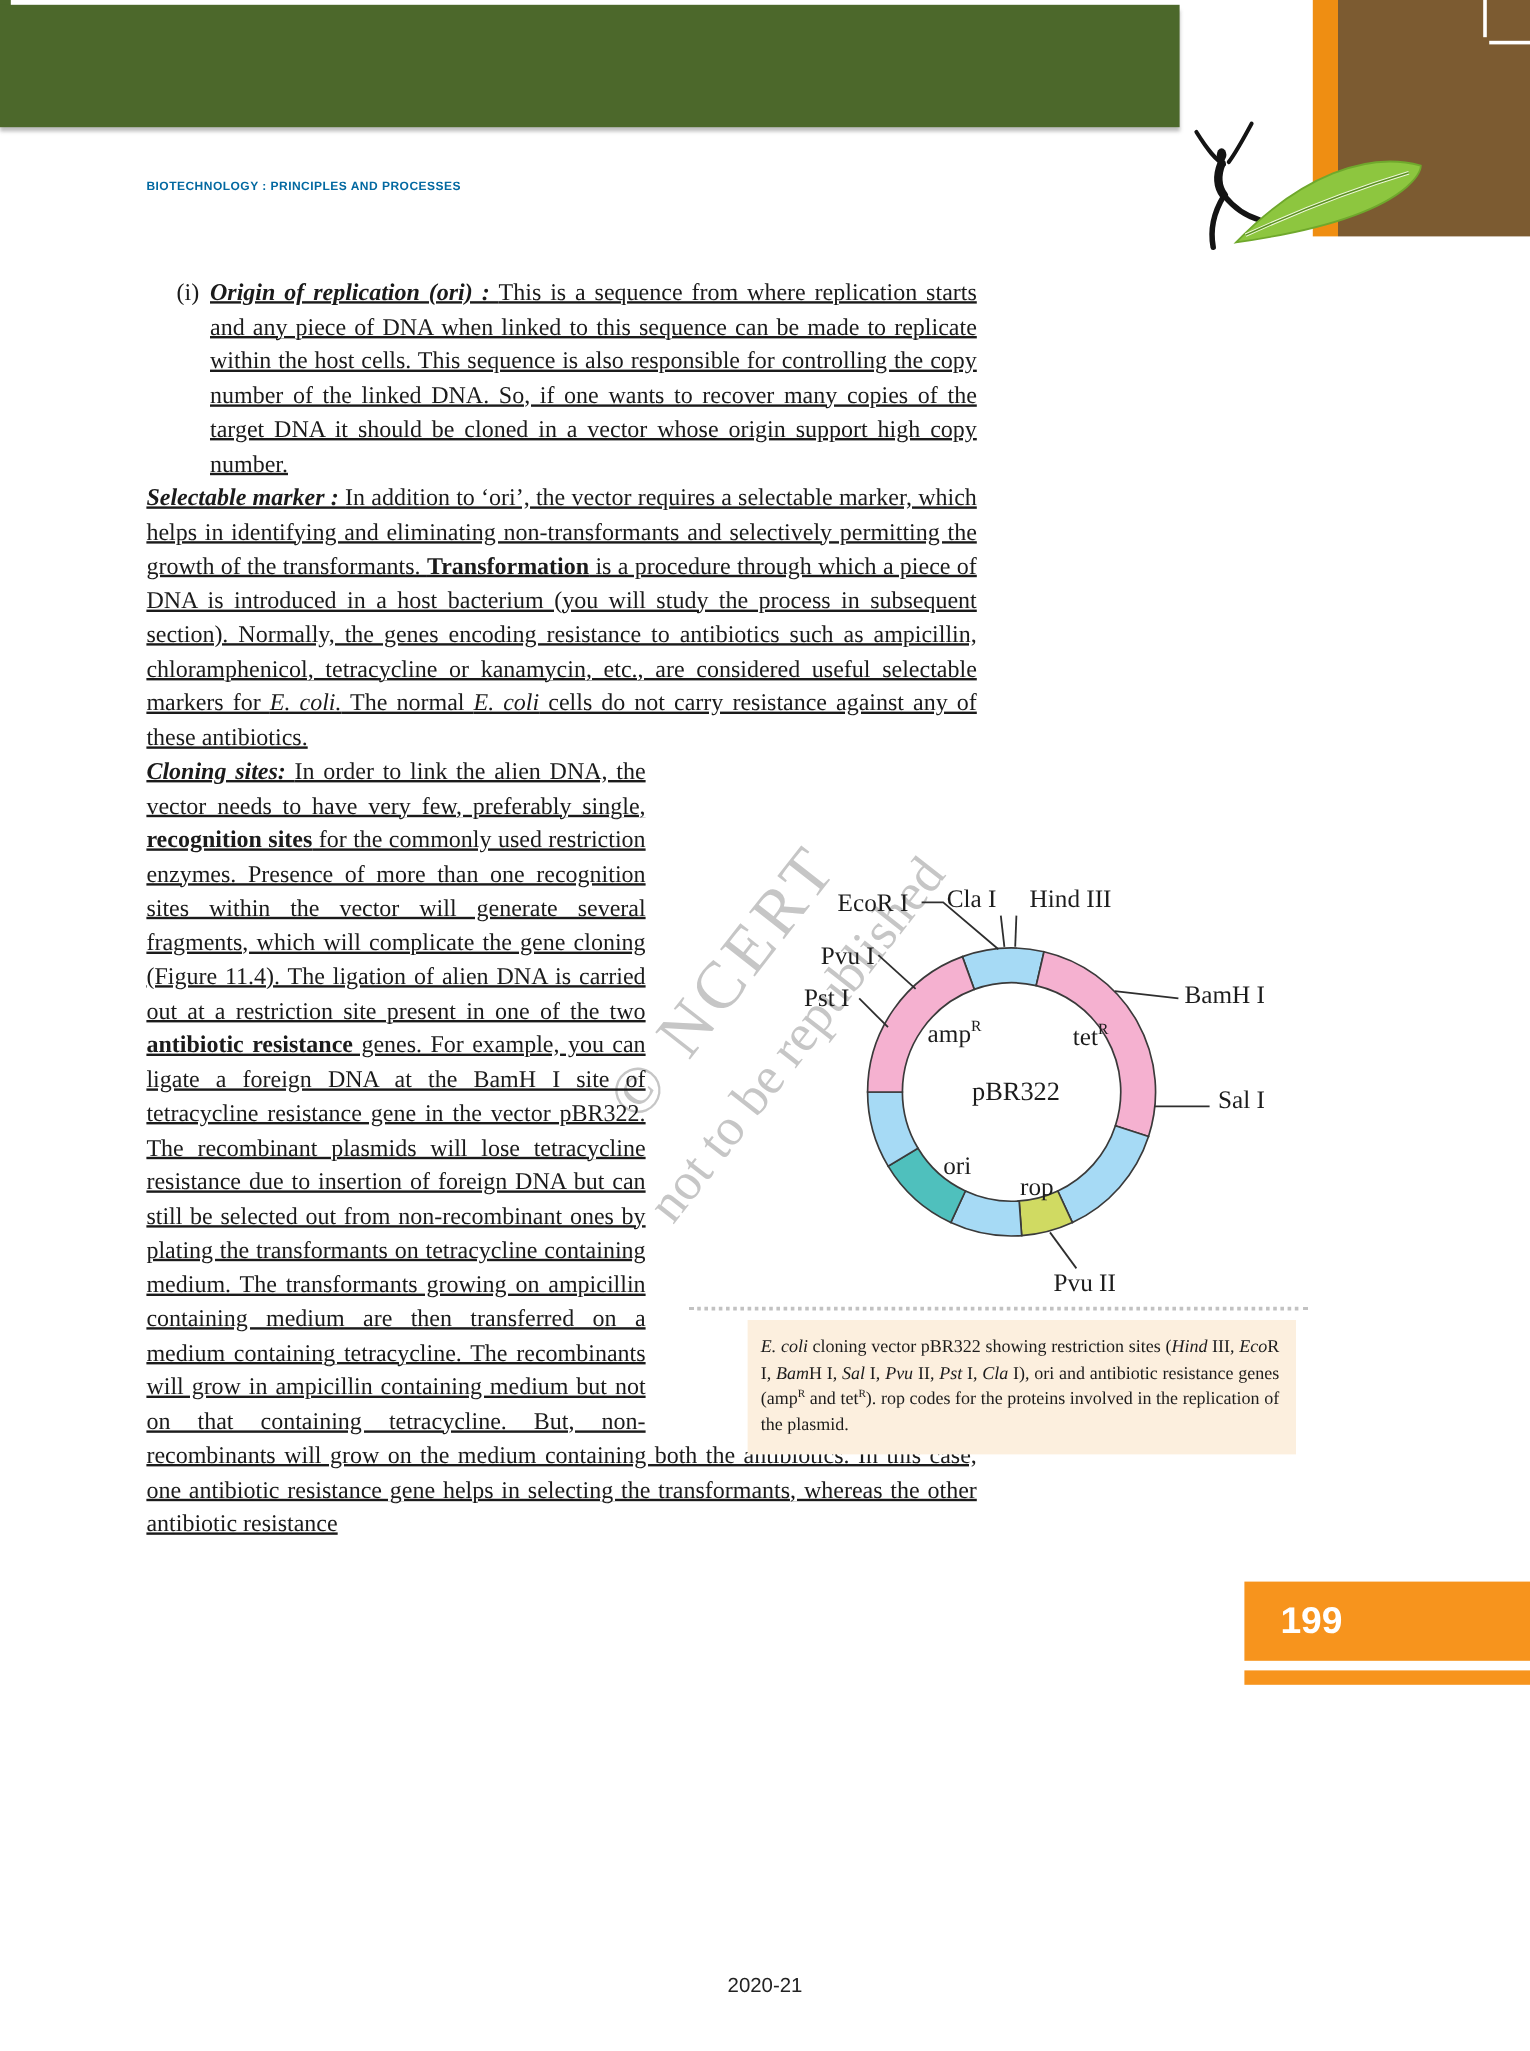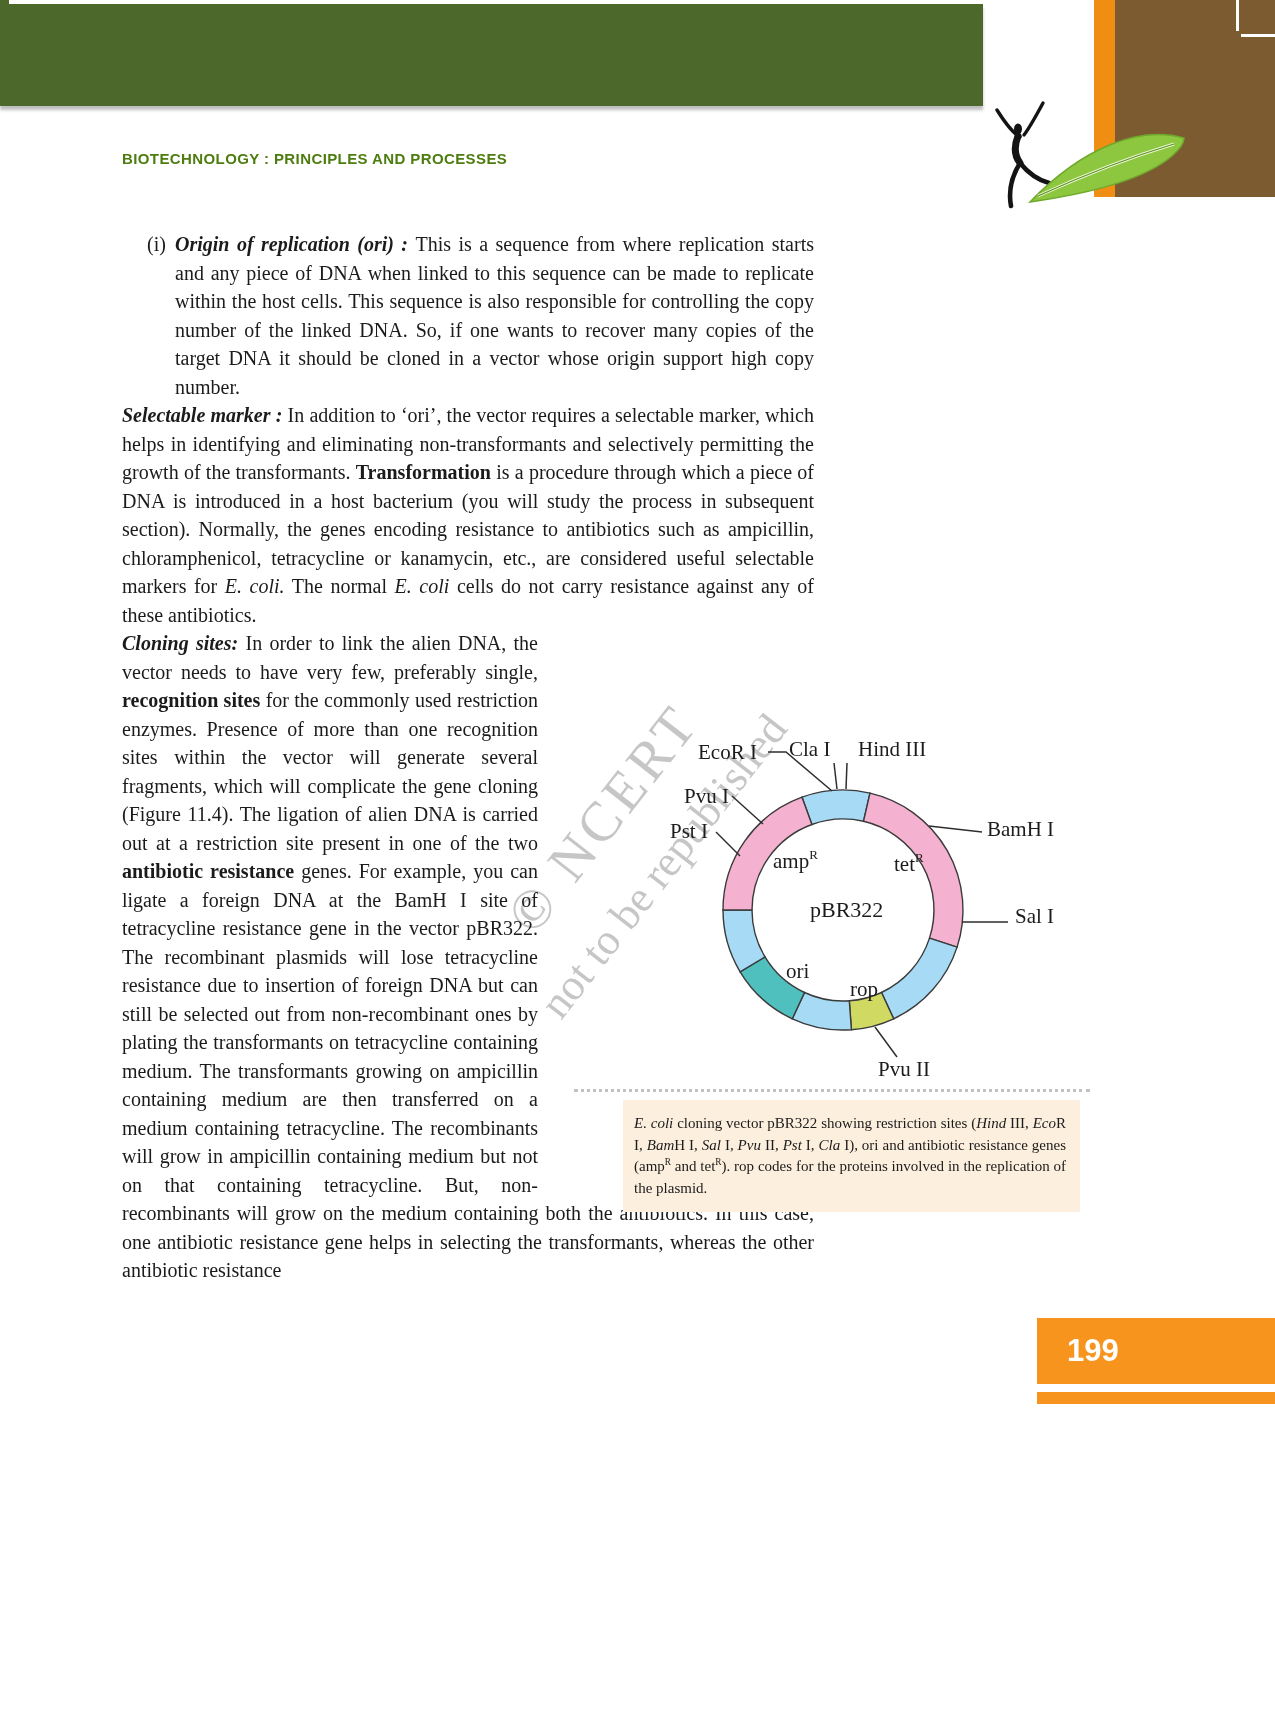--- a/index.html
+++ b/index.html
@@ -11,29 +11,29 @@
                 box-shadow:0 4px 3px rgba(70,70,70,.35);}
   .corner-tab{position:absolute;left:0;top:0;width:9px;height:40px;background:#4c682b;border-radius:0 0 0 5px;}
   .sidebar-brown{position:absolute;left:1115px;top:0;width:160px;height:197px;background:#7c5b31;}
   .stripe-orange{position:absolute;left:1094px;top:0;width:21px;height:197px;background:#ef8e12;}
   .bracket-v{position:absolute;left:1236px;top:0;width:3px;height:31px;background:#ffffff;}
   .bracket-h{position:absolute;left:1241px;top:34px;width:34px;height:3px;background:#ffffff;}
   .dancer{position:absolute;left:983px;top:100px;z-index:2;}
   .leaf{position:absolute;left:1022px;top:122px;z-index:2;}
 
   .running-head{position:absolute;left:122px;top:150px;font-family:"Liberation Sans",sans-serif;
-                font-weight:bold;font-size:15px;letter-spacing:.4px;color:#4d7c0f;}
+                font-weight:bold;font-size:10px;letter-spacing:.4px;color:#0369a1;}
 
   
   .content{position:absolute;left:122px;top:230px;width:692px;font-size:20px;line-height:28.5px;
            text-align:justify;z-index:2;}
   .intro{margin:0;text-indent:30px;}
   .item{display:flex;}
   .marker{flex:0 0 53px;text-align:right;padding-right:9px;box-sizing:border-box;}
-  .ibody{flex:1;text-align:justify;min-width:0;}
+  .ibody{flex:1;text-align:justify;min-width:0;text-decoration:underline;}
   .col-spacer{float:right;width:276px;height:565px;}
   sup{font-size:62%;line-height:0;vertical-align:super;}
 
   
   .watermark{position:absolute;left:330px;top:690px;width:600px;height:300px;z-index:1;
              display:flex;flex-direction:column;align-items:center;justify-content:center;gap:20px;
              transform:rotate(-52deg);color:#c6c6c6;font-family:"Liberation Serif",serif;}
   .wm1{font-size:56px;letter-spacing:5px;white-space:nowrap;}
   .wm2{font-size:44px;white-space:nowrap;}
 
@@ -143,14 +143,15 @@
         <text x="280" y="261" font-size="21" fill="#1c1c1c" font-family="&quot;Liberation Serif&quot;,serif">rop</text>
       </svg>
     <hr class="dotted-rule">
     <div class="capbox">
       <div class="captext"><span style="font-style: italic;">E. coli</span><span> cloning vector pBR322 showing restriction sites (</span><span style="font-style: italic;">Hind</span><span> III, </span><span style="font-style: italic;">Eco</span><span>R I, </span><span style="font-style: italic;">Bam</span><span>H I, </span><span style="font-style: italic;">Sal</span><span> I, </span><span style="font-style: italic;">Pvu</span><span> II, </span><span style="font-style: italic;">Pst</span><span> I, </span><span style="font-style: italic;">Cla</span><span> I), ori and antibiotic resistance genes (amp</span><sup>R</sup><span> and tet</span><sup>R</sup><span>). rop codes for the proteins involved in the replication of the plasmid.</span></div>
     </div>
   </div>
 
   <div class="pagenum-badge">199</div>
   <div class="pagenum-strip"></div>
+  <div class="footer-year">2020-21</div>
 
 </div>
 
 </body></html>

